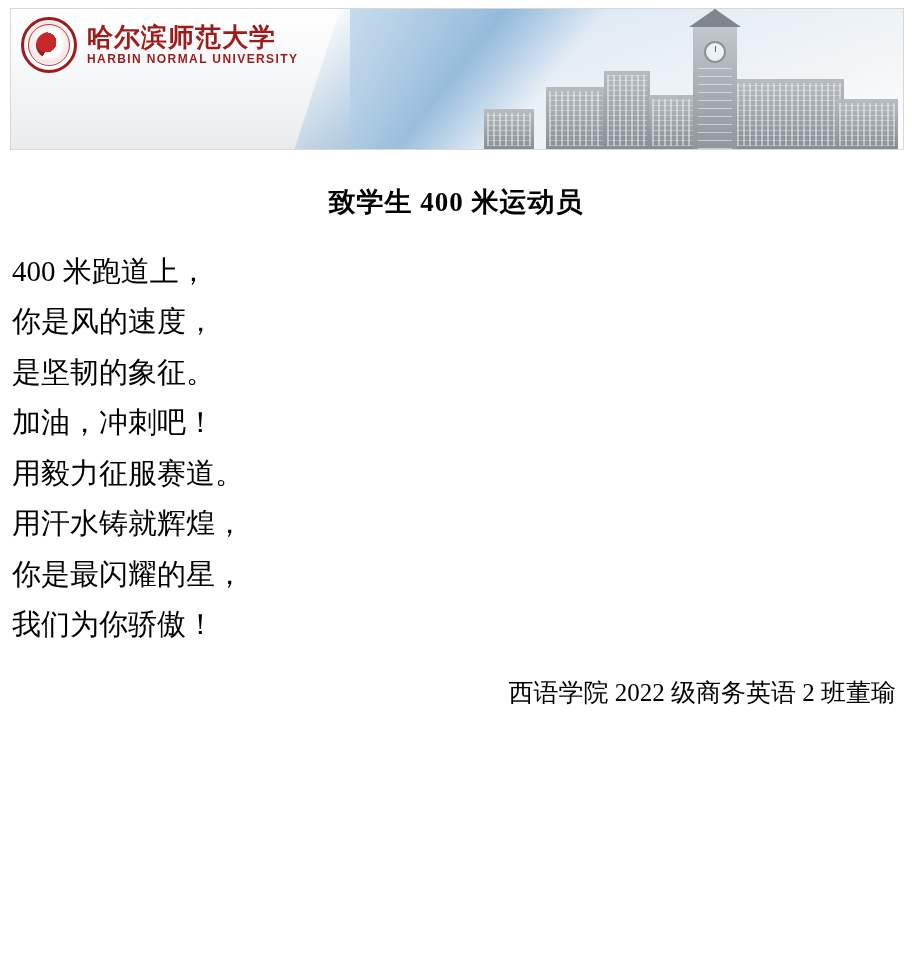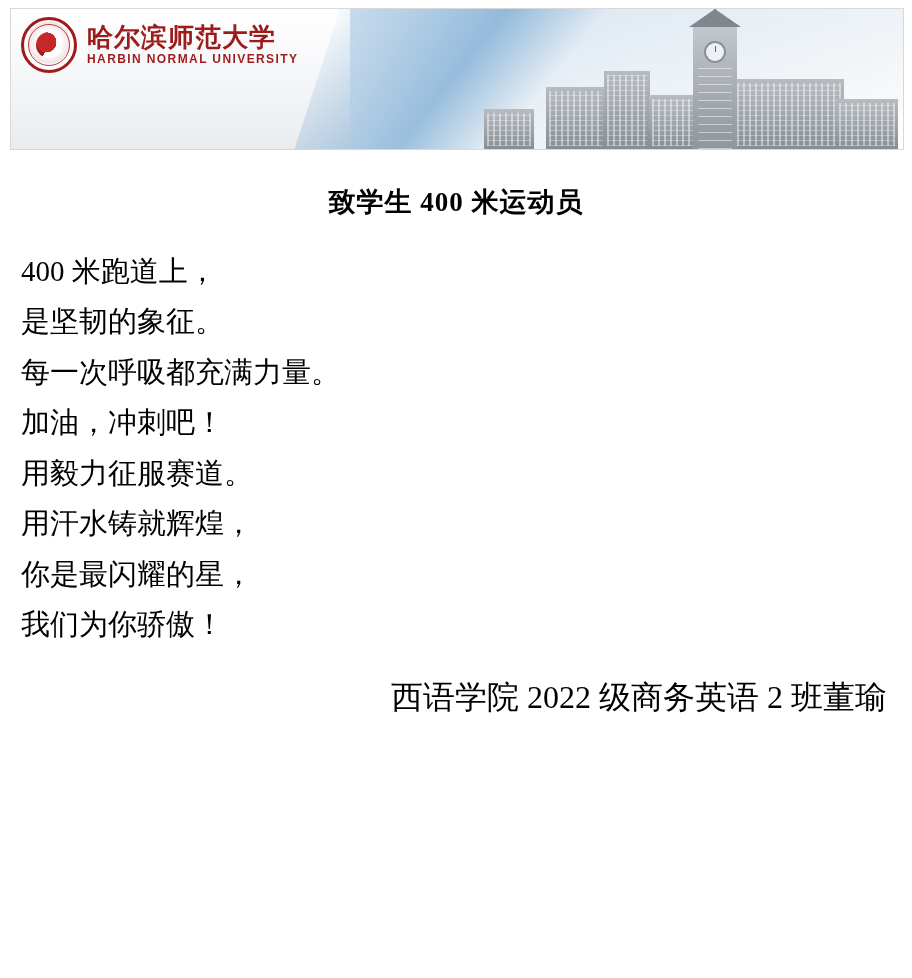--- a/index.html
+++ b/index.html
@@ -184,21 +184,21 @@
     font-size: 54px;
     font-weight: bold;
     color: #b01b14;
     letter-spacing: 14px;
     text-shadow: 1px 1px 0 rgba(255,255,255,.9), 2px 2px 5px rgba(0,0,0,.25);
     white-space: nowrap;
   }
 
   
   .doc {
-    padding: 0 21px;
+    padding: 0 12px;
   }
   .doc-title {
     text-align: center;
     font-size: 27px;
     font-weight: bold;
     margin: 34px 0 0 0;
     letter-spacing: 1px;
   }
   .poem {
     margin: 26px 0 0 0;
@@ -208,21 +208,21 @@
   .poem li {
     font-size: 29px;
     line-height: 1.05;
     margin: 0 0 0 0;
     padding: 10px 0 10px 0;
     white-space: nowrap;
   }
   .signature {
     margin-top: 26px;
     text-align: right;
-    font-size: 32px;
+    font-size: 25px;
     padding-right: 4px;
     white-space: nowrap;
   }
 </style>
 </head>
 <body>
 
 <div class="banner">
   <div class="banner-sky"></div>
   <div class="banner-streak"></div>
@@ -263,22 +263,22 @@
     </div>
   </div>
 
 </div>
 
 <div class="doc">
   <div class="doc-title">致学生 400 米运动员</div>
 
   <ul class="poem">
     <li>400 米跑道上，</li>
+    <li>你是风的速度，</li>
     <li>是坚韧的象征。</li>
-    <li>每一次呼吸都充满力量。</li>
     <li>加油，冲刺吧！</li>
     <li>用毅力征服赛道。</li>
     <li>用汗水铸就辉煌，</li>
     <li>你是最闪耀的星，</li>
     <li>我们为你骄傲！</li>
   </ul>
 
   <div class="signature">西语学院 2022 级商务英语 2 班董瑜</div>
 </div>
 

